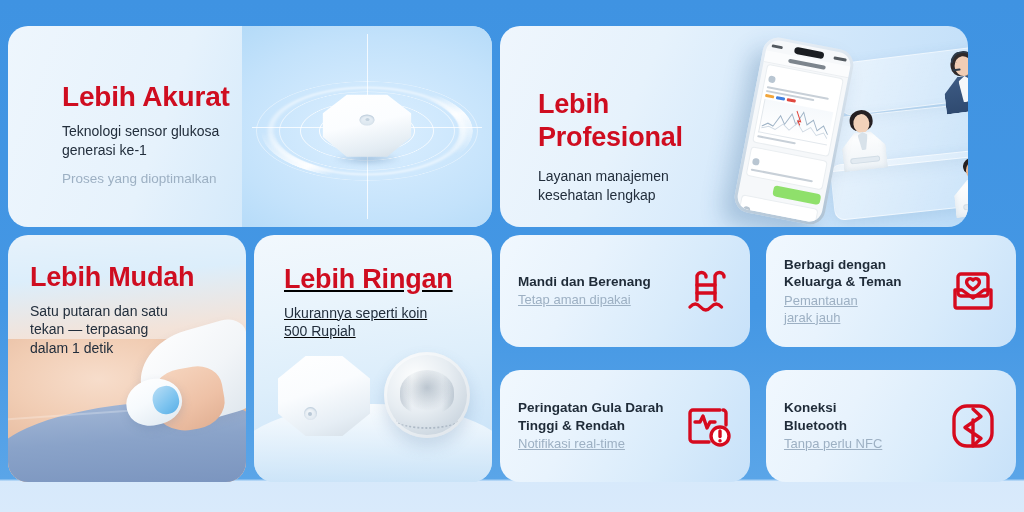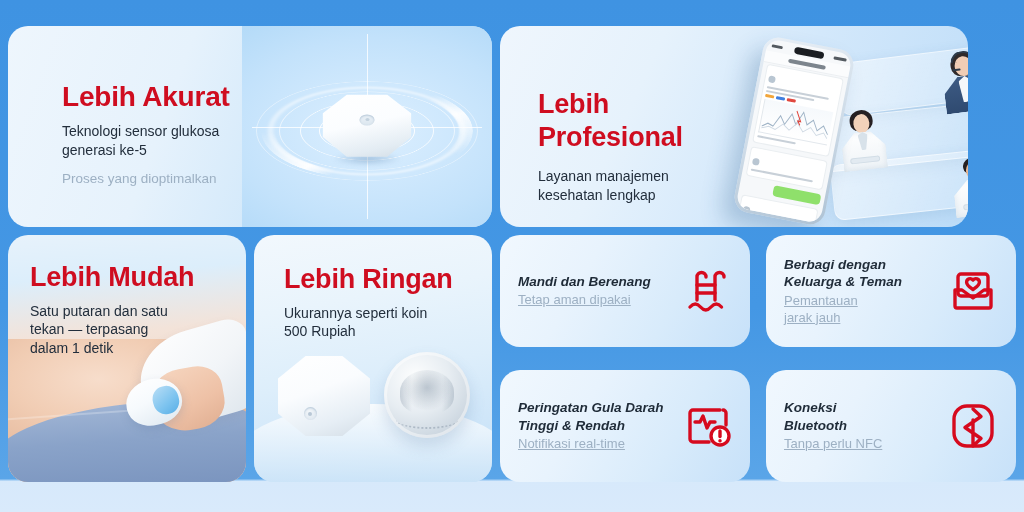--- a/index.html
+++ b/index.html
@@ -377,21 +377,21 @@
   .feat-icon {
     width: 58px; height: 58px; flex: none;
     display: flex; align-items: center; justify-content: center;
   }
   .feat-icon svg { display: block; }
 
   
   .pad-lg { position: absolute; left: 18px; top: 56px; z-index: 3; margin-left: 36px; }
   .pad-prof { position: absolute; left: 38px; top: 62px; z-index: 3; }
   .pad-md { position: absolute; left: 22px; top: 28px; z-index: 3; }
-  .pad-rg { position: absolute; left: 30px; top: 30px; z-index: 3; }
+  .pad-rg { position: absolute; left: 30px; top: 30px; z-index: 3; text-decoration: underline; }
 
   .h-red {
     color: #cf0d20;
     font-weight: 700;
     letter-spacing: -.2px;
   }
   .h-akurat   { font-size: 28px; line-height: 1.1; }
   .h-prof     { font-size: 27px; line-height: 1.22; }
   .h-mudah    { font-size: 27px; line-height: 1.1; }
   .h-ringan   { font-size: 27px; line-height: 1.1; }
@@ -412,21 +412,20 @@
     margin-top: 11px;
     white-space: pre-line;
   }
 
   .feat-title {
     color: #1f2b38;
     font-size: 13.5px;
     font-weight: 700;
     line-height: 1.3;
     white-space: pre-line;
-    font-style: italic;
   }
   .feat-note {
     color: #9db0c3;
     font-size: 13px;
     line-height: 1.3;
     margin-top: 2px;
     white-space: pre-line;
     text-decoration: underline;
   }
 </style>
@@ -449,21 +448,21 @@
         <div class="sensor">
           <div class="sensor-shadow"></div>
           <div class="sensor-body">
             <div class="sensor-dot"></div>
           </div>
         </div>
       </div>
       <div class="pad-lg">
         <div class="h-red h-akurat">Lebih Akurat</div>
         <div class="sub">Teknologi sensor glukosa
-generasi ke-5</div>
+generasi ke-1</div>
         <div class="note">Proses yang dioptimalkan</div>
       </div>
     </div>
 
     <div class="card card-profesional">
 
       <div class="glass-panel gp1"></div>
       <div class="glass-panel gp2"></div>
       <div class="glass-panel gp3"></div>
 

